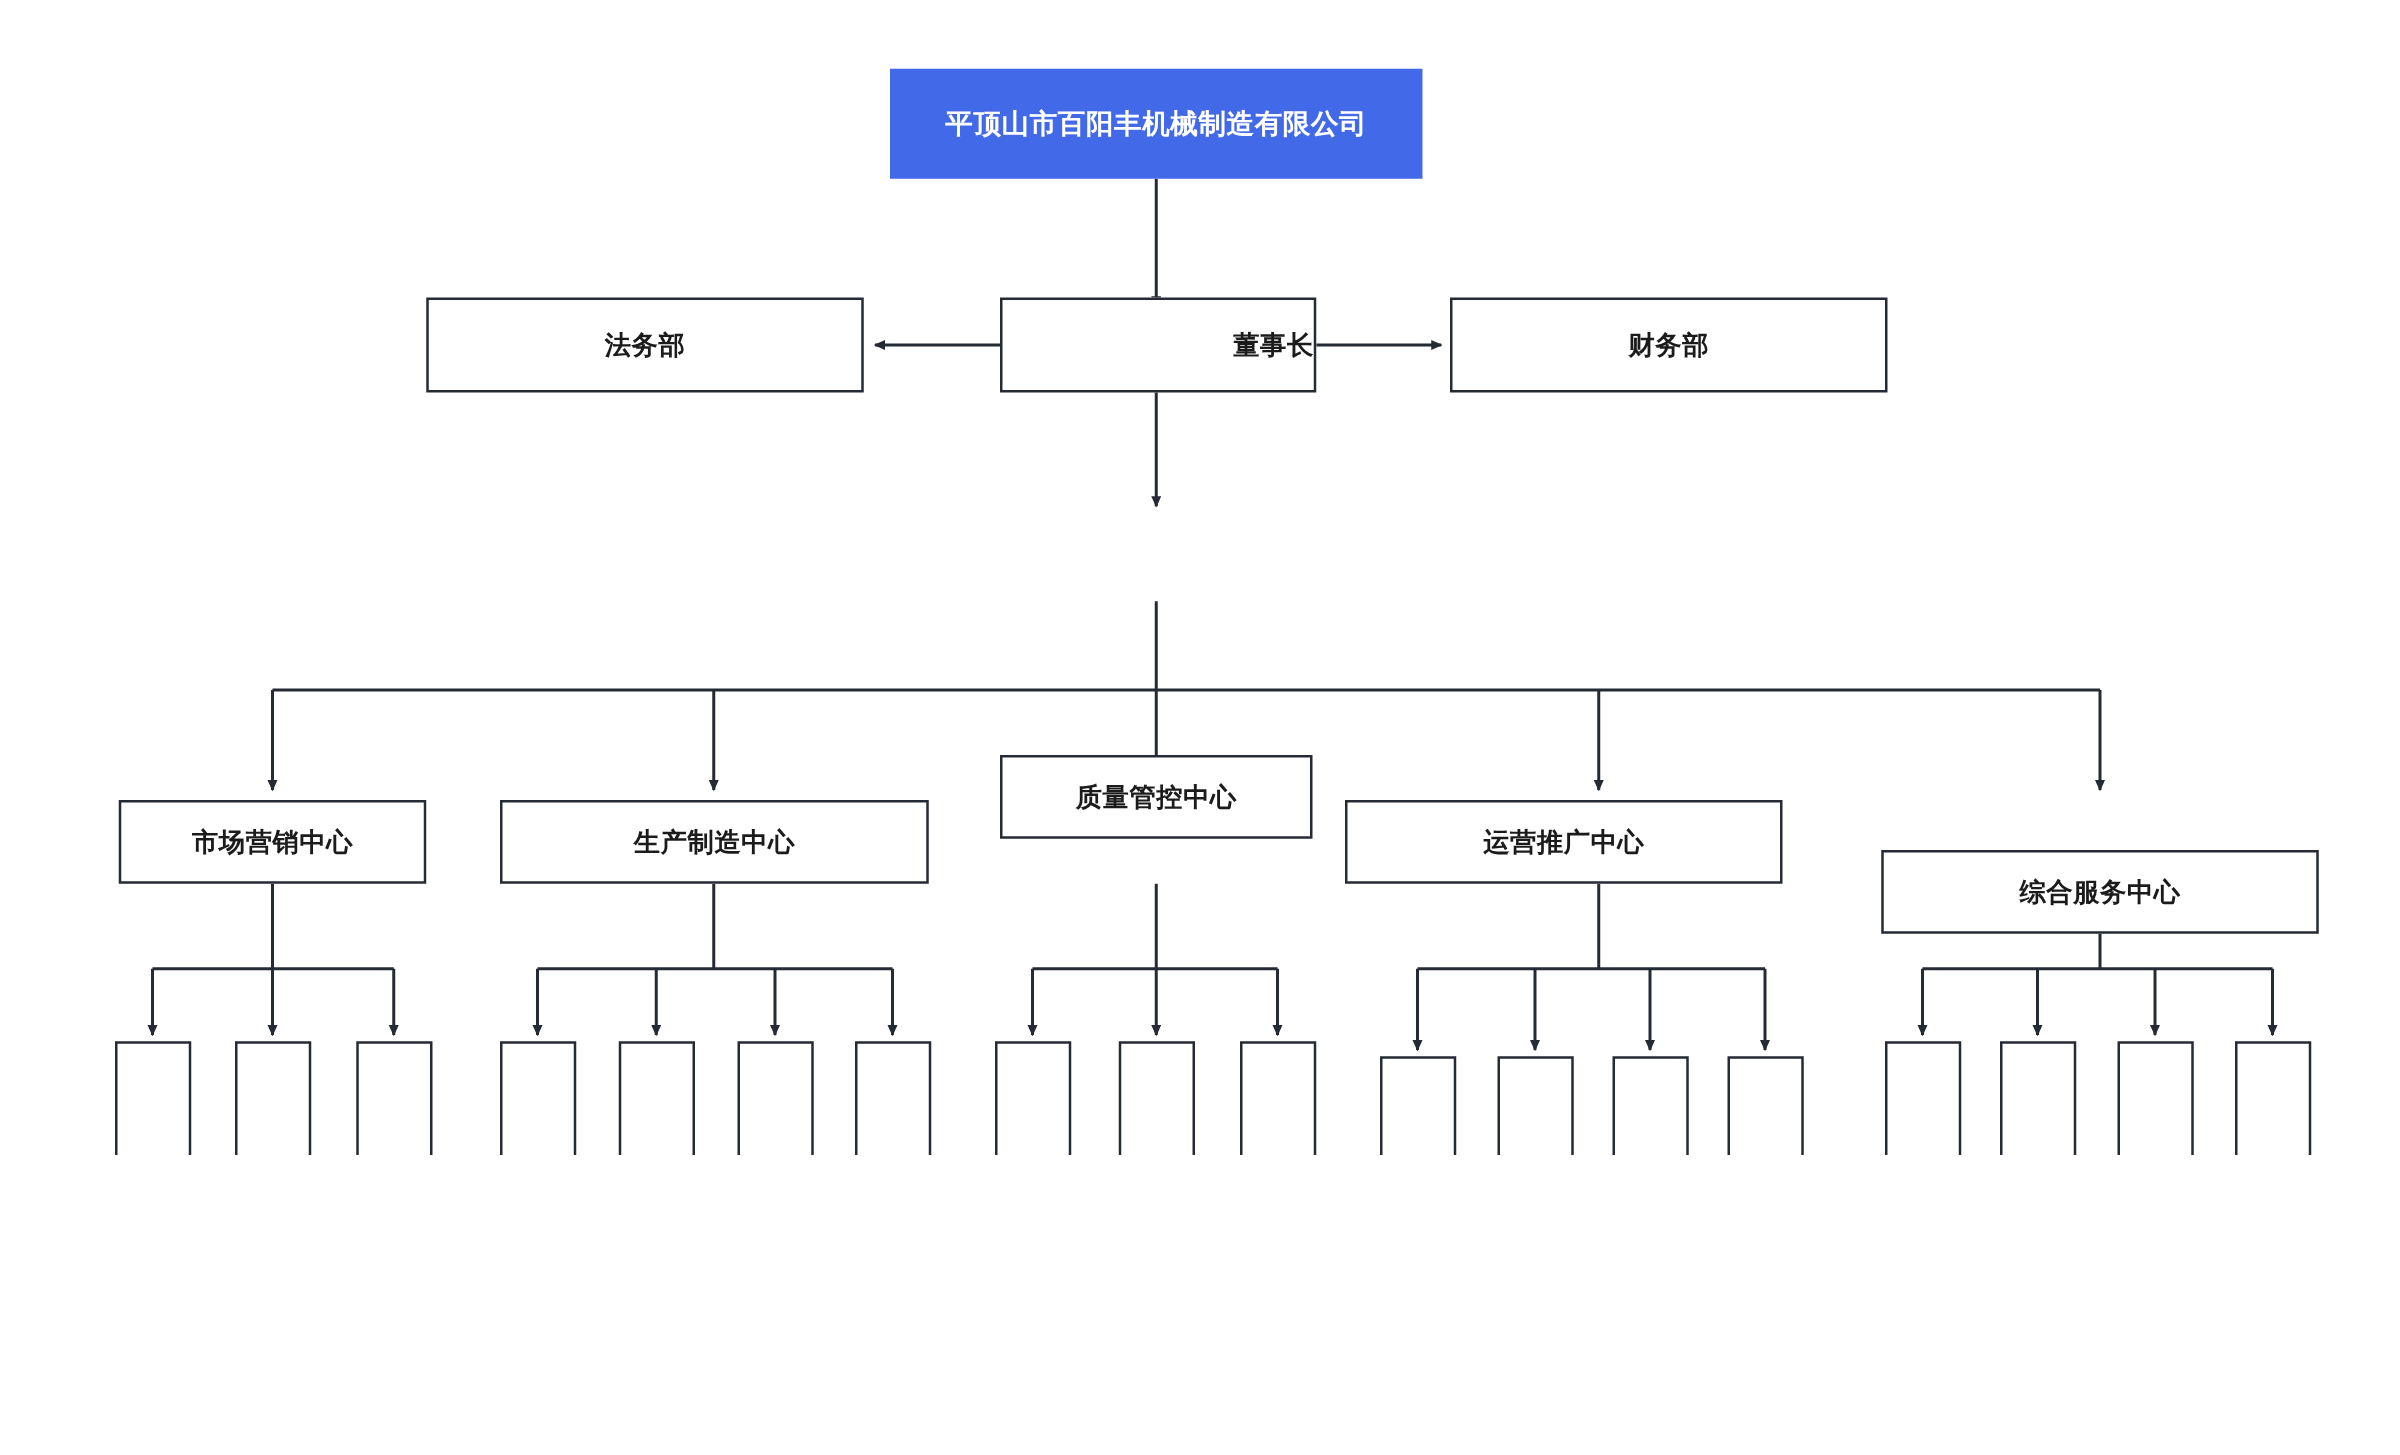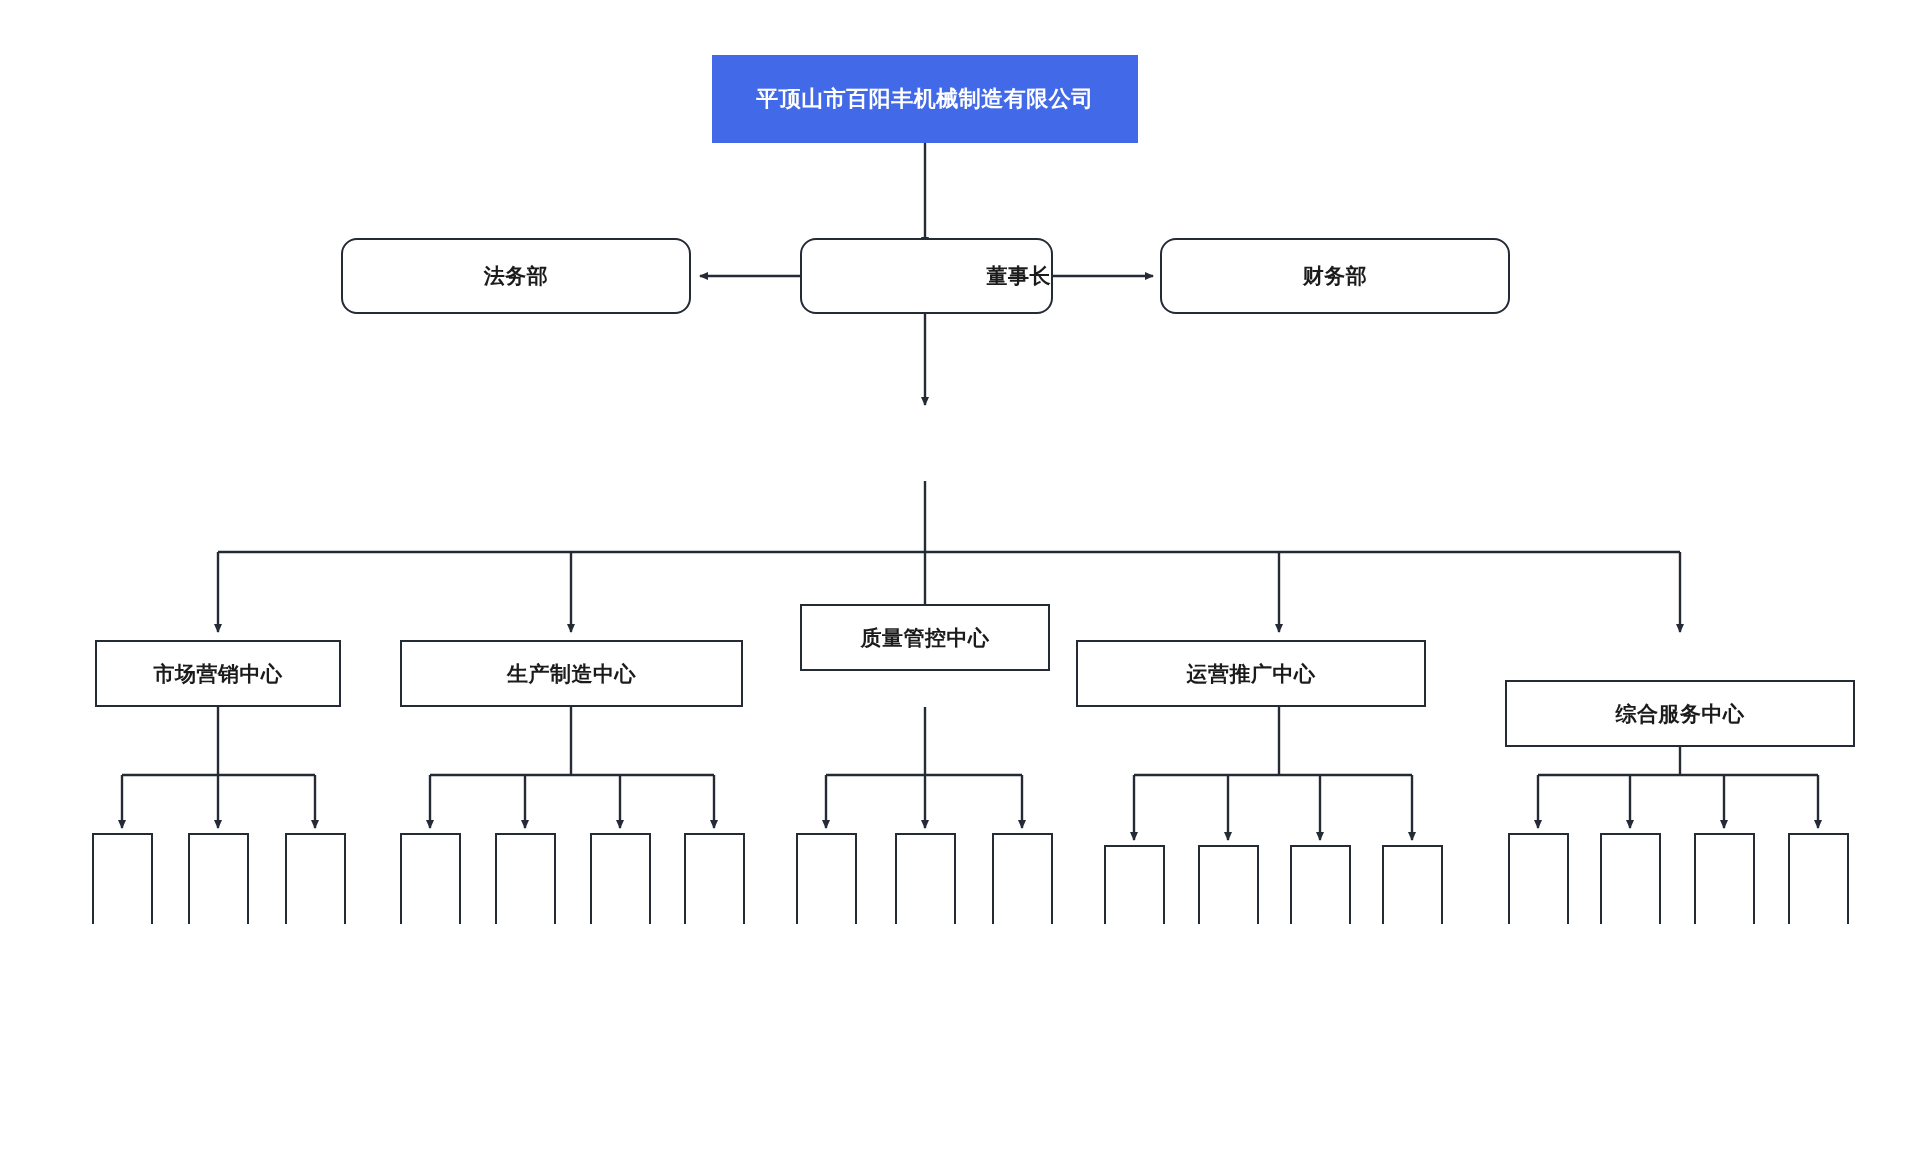--- a/index.html
+++ b/index.html
@@ -39,21 +39,20 @@
     letter-spacing: 0.5px;
   }
   .node.root {
     background: #4269e8;
     border: none;
     color: #ffffff;
     font-size: 22px;
   }
   .node.lvl1 {
     font-size: 21px;
-    border-radius: 16px;
   }
   .node.lvl2 {
     font-size: 21px;
   }
   .node.center {
     font-size: 21px;
   }
   .node.leaf {
     font-size: 20px;
     writing-mode: vertical-rl;

